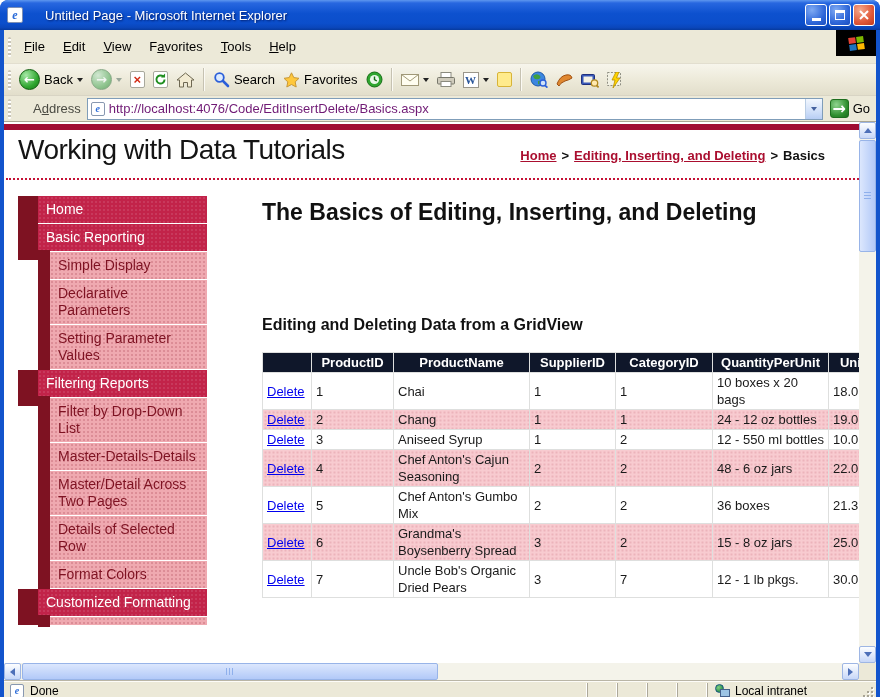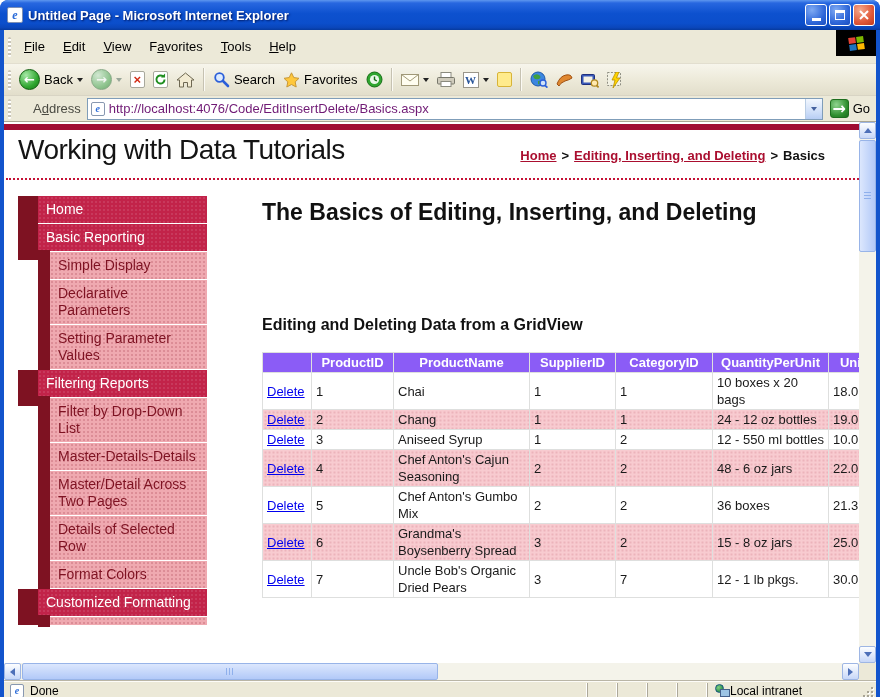--- a/index.html
+++ b/index.html
@@ -7,21 +7,21 @@
 
   .window{ width:880px; height:697px; position:relative; background:#1254CC;
            border-radius:8px 8px 0 0; overflow:hidden; }
 
   
   .titlebar{ height:30px; display:flex; align-items:center; padding:0 5px 0 7px;
     border-radius:8px 8px 0 0;
     background:linear-gradient(180deg,#5E97EF 0%,#2767E0 10%,#0D51CF 45%,#0B4ECB 78%,#0A46BA 92%,#063A9E 100%); }
   .title-ico{ width:16px; height:16px; background:#fff; border:1px solid #7D8FB4; border-radius:2px;
     display:flex; align-items:center; justify-content:center; font:bold italic 12px "Liberation Serif",serif; color:#2A6BD8; }
-  .title-text{ flex:1; margin-left:5px; color:#fff; font-weight:bold; font-size:13px;
+  .title-text{ flex:1; margin-left:22px; color:#fff; font-weight:normal; font-size:13px;
     text-shadow:1px 1px 2px rgba(0,22,92,.95); white-space:nowrap; overflow:hidden; }
   .winbtns{ display:flex; gap:2px; }
   .wbtn{ width:22px; height:22px; border:1px solid #fff; border-radius:3px;
     display:flex; align-items:center; justify-content:center; }
   .wbtn.minmax{ background:radial-gradient(circle at 30% 25%,#7FAAF3,#2E66D8 62%,#1B4FC0); }
   .wbtn.close{ background:radial-gradient(circle at 30% 25%,#F5A98C,#E0593A 60%,#BE3A1C); }
   .glyph-min{ width:9px; height:3px; background:#fff; align-self:flex-end; margin:0 0 4px 0; }
   .glyph-max{ width:10px; height:10px; border:1px solid #fff; border-top:3px solid #fff; }
 
   .frame{ margin:0 4px 5px 4px; background:#ECE9D8; height:662px; position:relative; }
@@ -99,21 +99,21 @@
   .side-item.lvl2::before{ content:''; position:absolute; left:20px; top:-2px; bottom:-2px; width:12px; background:#7E1222; }
   .side-item.lvl2 .side-label{ background:#EFA9B0; color:#7E1222;
     background-image:radial-gradient(rgba(150,40,60,.22) 1px,transparent 1.2px); background-size:4px 4px; }
   .side-item.stub .side-label{ height:8px; padding:0; }
 
   
   .main-title{ position:absolute; left:258px; top:76px; width:512px; font-size:23px; font-weight:bold; color:#111; line-height:29px; }
   .section-heading{ position:absolute; left:258px; top:194px; font-size:16px; font-weight:bold; color:#111; }
   .grid-wrap{ position:absolute; left:258px; top:230px; }
   table.grid{ border-collapse:collapse; background:#fff; table-layout:fixed; width:646px; }
-  table.grid th{ background:#8b5cf6; color:#fff; font-size:13px; font-weight:bold; padding:2px 3px;
+  table.grid th{ background:#0f172a; color:#fff; font-size:13px; font-weight:bold; padding:2px 3px;
     border:1px solid #DEDFDE; text-align:center; white-space:nowrap; overflow:hidden; }
   table.grid td{ font-size:13px; line-height:17px; color:#1A1A1A; padding:1px 4px;
     border:1px solid #DEDFDE; vertical-align:middle; }
   table.grid tr.alt td{ background-color:#F8CBD0;
     background-image:radial-gradient(rgba(180,70,90,.18) 1px,transparent 1.2px); background-size:4px 4px; }
   .del-link{ color:#0000EE; text-decoration:underline; cursor:pointer; }
 
   
   .vscroll{ position:absolute; left:855px; top:0; width:17px; height:541px; background:#F4F3EA; }
   .hscroll{ position:absolute; left:0; top:541px; width:855px; height:17px; background:#F4F3EA; }
@@ -134,21 +134,21 @@
     background:repeating-linear-gradient(90deg,#8FB0EC 0 1px,transparent 1px 3px); }
 
   
   .statusbar{ height:20px; display:flex; align-items:center; background:#ECE9D8;
     border-top:1px solid #B9B5A6; box-shadow:inset 0 1px 0 #FDFCF8; font-size:12px; color:#000; }
   .sb-left{ flex:1; display:flex; align-items:center; gap:6px; padding-left:6px; }
   .mini-ie{ width:14px; height:14px; background:#fff; border:1px solid #8898B0; border-radius:2px;
     display:flex; align-items:center; justify-content:center; font:bold italic 10px "Liberation Serif",serif; color:#2A6BD8; }
   .sb-pane{ width:30px; height:16px; border-left:1px solid #ACA899; box-shadow:-1px 0 0 #fff; }
   .sb-zone{ width:152px; height:16px; border-left:1px solid #ACA899; box-shadow:-1px 0 0 #fff;
-    display:flex; align-items:center; padding-left:7px; }
+    display:flex; align-items:center; gap:5px; padding-left:7px; }
   .zone-ico{ position:relative; width:15px; height:13px; }
   .zone-ico .monitor{ position:absolute; right:0; bottom:0; width:10px; height:8px; background:#9CC4E4; border:1px solid #44608A; }
   .zone-ico .globe{ position:absolute; left:0; top:0; width:9px; height:9px; border-radius:50%;
     background:radial-gradient(circle at 35% 35%,#7FD07F,#2E8E4E 70%,#1C6E9E); border:1px solid #14557E; }
   .sb-grip{ width:16px; height:16px; position:relative; margin-right:1px; }
   .sb-grip i{ position:absolute; width:2px; height:2px; background:#A8A494; box-shadow:1px 1px 0 #fff; }
   .sb-grip i:nth-child(1){ right:2px; bottom:2px; } .sb-grip i:nth-child(2){ right:6px; bottom:2px; }
   .sb-grip i:nth-child(3){ right:10px; bottom:2px; } .sb-grip i:nth-child(4){ right:2px; bottom:6px; }
   .sb-grip i:nth-child(5){ right:6px; bottom:6px; } .sb-grip i:nth-child(6){ right:2px; bottom:10px; }
 </style>

